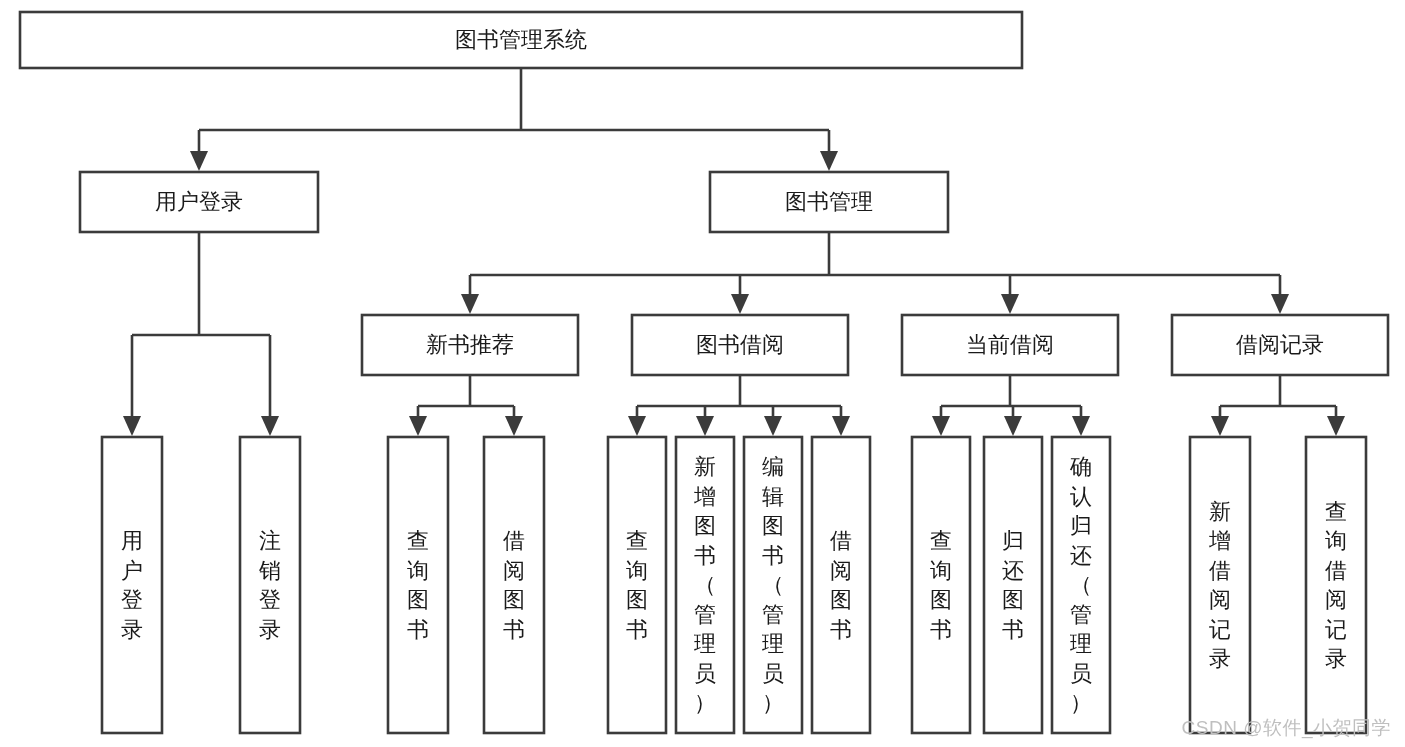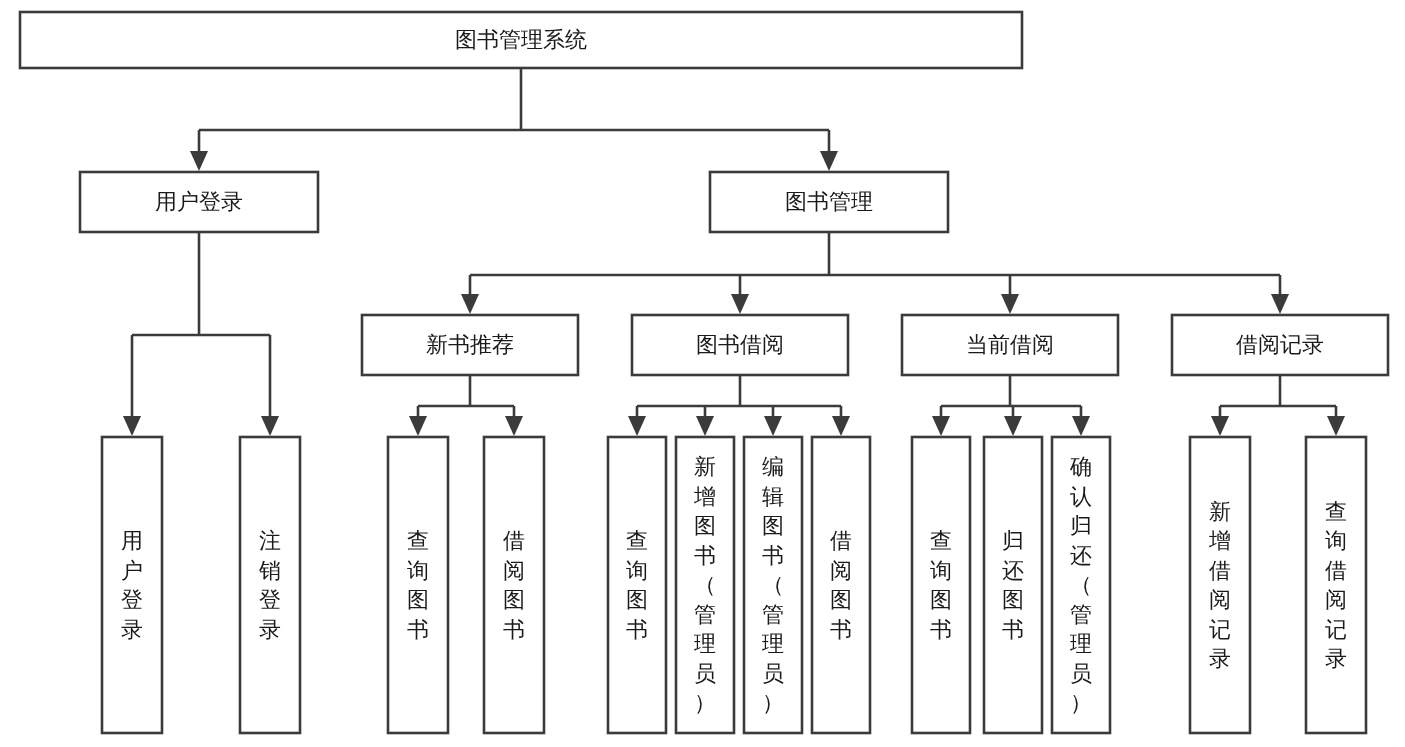--- a/index.html
+++ b/index.html
@@ -250,13 +250,14 @@
       <g>
         <rect x="1306" y="437" width="60" height="296" class="node-box"></rect>
         <text x="1336" y="518.5" class="leaf-label">查</text>
         <text x="1336" y="548" class="leaf-label">询</text>
         <text x="1336" y="577.5" class="leaf-label">借</text>
         <text x="1336" y="607" class="leaf-label">阅</text>
         <text x="1336" y="636.5" class="leaf-label">记</text>
         <text x="1336" y="666" class="leaf-label">录</text>
       </g>
     </svg>
+  <div class="watermark">CSDN @软件_小贺同学</div>
 </div>
 
 </body></html>

